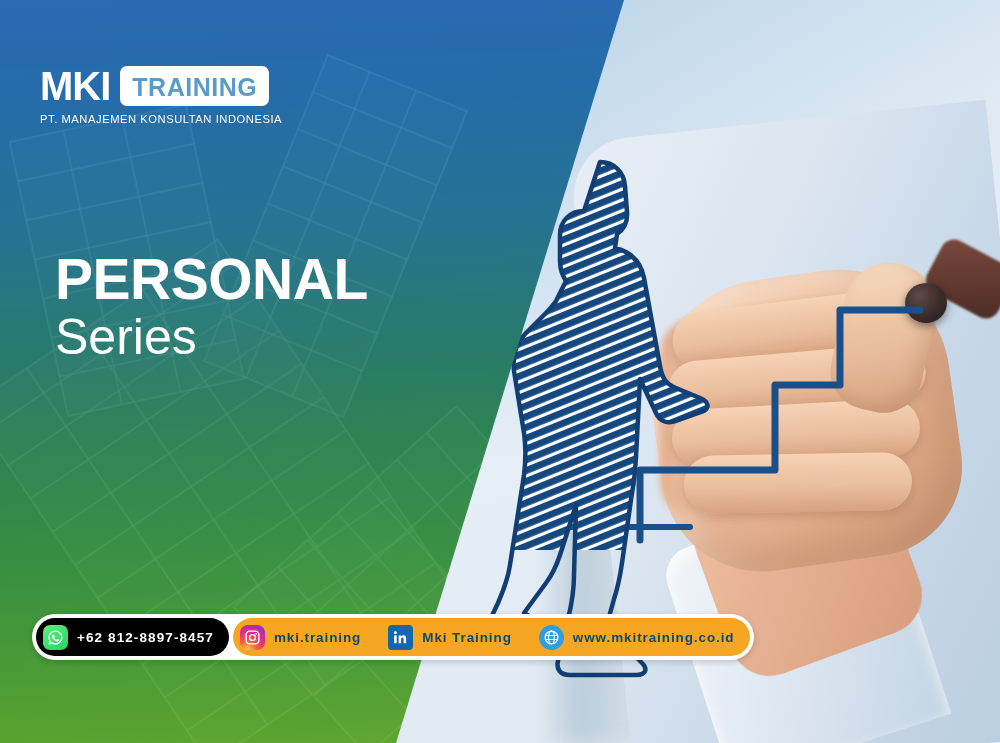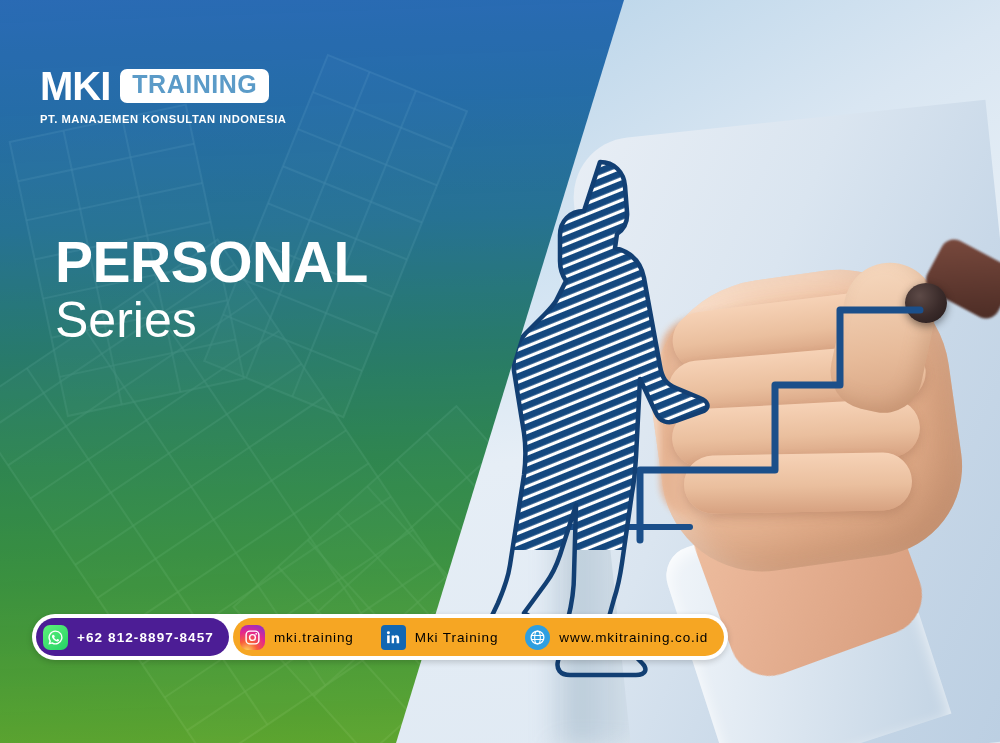--- a/index.html
+++ b/index.html
@@ -139,71 +139,71 @@
   
   .logo-wrap { position:absolute; left:40px; top:66px; }
   .logo-row { display:flex; align-items:center; gap:10px; }
   .logo-mki {
     font-size:40px; font-weight:bold; color:#ffffff;
     letter-spacing:-1px; line-height:1;
     font-family:"Liberation Sans", sans-serif;
   }
   .logo-badge {
     background:#ffffff; border-radius:7px;
-    padding:3px 12px 6px 12px;
+    padding:9px 12px 6px 12px;
     font-size:25px; font-weight:bold; letter-spacing:.5px;
     color:#5b9bc8; line-height:1;
   }
   .logo-sub {
-    margin-top:7px; font-size:11.2px; font-weight:bold;
+    margin-top:7px; font-size:11.2px; font-weight:normal;
     color:#ffffff; letter-spacing:.55px;
   }
 
   
-  .headline { position:absolute; left:55px; top:235px; }
+  .headline { position:absolute; left:55px; top:252px; }
   .hl1, .hl2 {
     font-size:57px; font-weight:bold; color:#ffffff;
     line-height:.96; letter-spacing:-.5px;
   }
   .hl3 {
     font-size:50px; font-weight:normal; color:#ffffff;
     line-height:1.12; letter-spacing:0px; margin-top:2px;
   }
 
   
   .contact-bar {
     position:absolute; left:32px; top:614px;
     display:flex; align-items:center;
     background:#ffffff; border-radius:26px;
     padding:4px; box-shadow:0 2px 6px rgba(0,0,0,.18);
   }
   .pill {
     display:flex; align-items:center; gap:9px;
     border-radius:22px; height:38px; padding:0 15px 0 7px;
   }
-  .pill-wa { background:#4c1d95; }
+  .pill-wa { background:#000000; }
   .pill-social { background:#f6a623; margin-left:4px; padding-right:16px; }
   .ico {
     width:25px; height:25px; border-radius:7px;
     display:flex; align-items:center; justify-content:center;
     flex:0 0 auto;
   }
   .ico-wa { background:linear-gradient(145deg,#5ef07a,#25d366); }
   .ico-ig {
     background:radial-gradient(circle at 28% 105%, #fdd85d 0%, #f85e3a 32%, #e3268f 62%, #9a2fc0 88%);
     border-radius:8px;
   }
   .ico-li { background:#1267b2; border-radius:4px; }
   .ico-web { background:#2f9fe0; border-radius:50%; }
   .c-text {
     color:#ffffff; font-size:13.5px; font-weight:bold; letter-spacing:1.1px;
     white-space:nowrap;
   }
   .c-text-dark {
-    color:#000000; font-size:13.5px; font-weight:normal; letter-spacing:.9px;
+    color:#0c4a6e; font-size:13.5px; font-weight:bold; letter-spacing:.9px;
     white-space:nowrap;
   }
   .c-gap { width:9px; }
 </style>
 </head>
 <body>
 
 <div id="banner">
 
   <div class="photo-layer">

